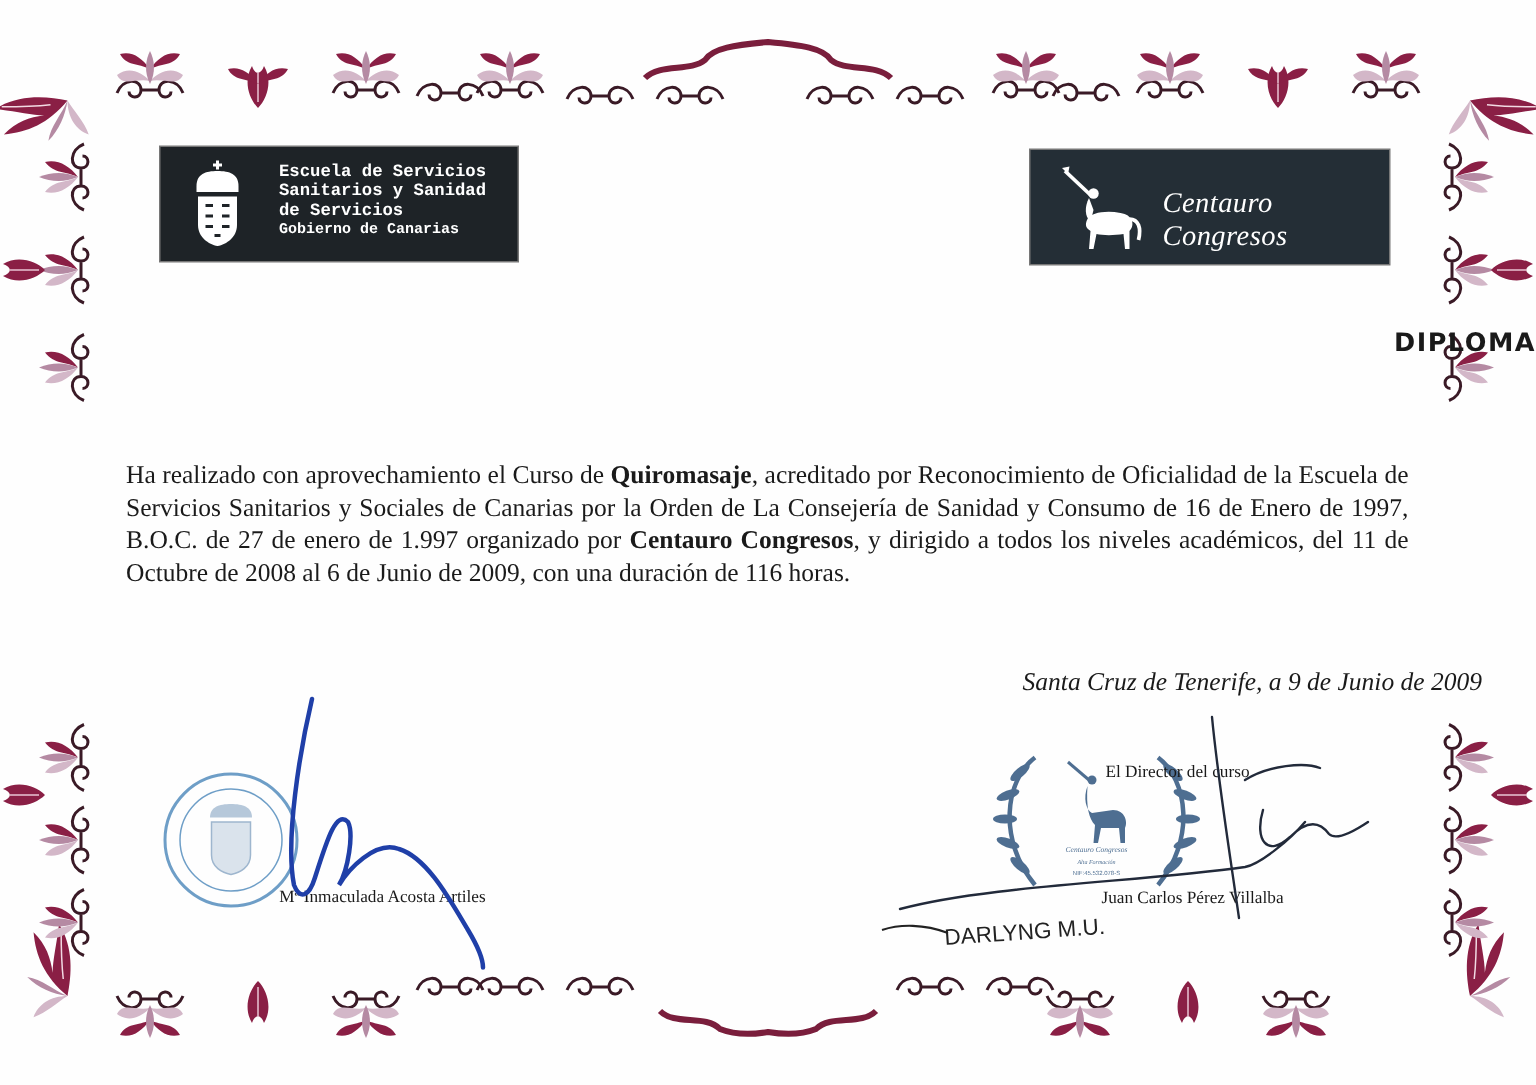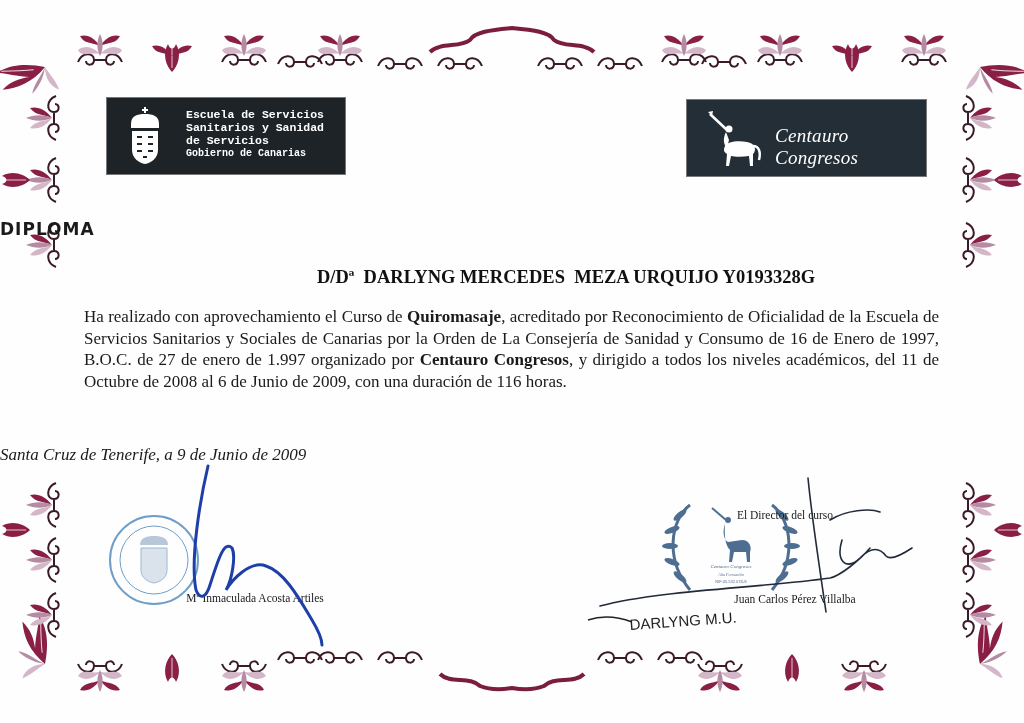--- a/index.html
+++ b/index.html
@@ -7,25 +7,25 @@
   .page { position:absolute; left:0; top:0; width:1024px; height:723px; background:#fefefe; }
   .border-svg { position:absolute; left:0; top:0; width:1024px; height:723px; }
   .logo-box { position:absolute; background:#1e2327; box-shadow:0 0 0 1px #777; }
   .logo-left { left:107px; top:98px; width:238px; height:76px; }
   .logo-right { left:687px; top:100px; width:239px; height:76px; background:#242e36; }
   .logo-left .crest { position:absolute; left:20px; top:8px; width:36px; height:60px; }
   .logo-left .txt { position:absolute; left:79px; top:10px; color:#fff; font-family:Liberation Mono, monospace; font-weight:bold; font-size:11.5px; line-height:13px; }
   .logo-left .txt .sub { font-size:10px; font-weight:bold; }
   .logo-right .centaur { position:absolute; left:20px; top:10px; width:60px; height:60px; }
   .logo-right .brand { position:absolute; left:88px; top:25px; color:#fff; font-family:"Liberation Serif", serif; font-style:italic; font-size:19px; letter-spacing:0.3px; }
-  .title { position:absolute; left:0; width:1024px; top:219px; text-align:left; font-family:"DejaVu Sans", sans-serif; font-weight:900; font-size:17px; letter-spacing:1px; color:#1a1a1a; }
+  .title { position:absolute; left:0; width:1024px; top:219px; text-align:right; font-family:"DejaVu Sans", sans-serif; font-weight:900; font-size:17px; letter-spacing:1px; color:#1a1a1a; }
   .recipient { position:absolute; left:0; width:1024px; top:267px; text-align:center; font-family:"Liberation Serif", serif; font-weight:bold; font-size:18.5px; color:#111; padding-left:108px; box-sizing:border-box; }
   .body-text { position:absolute; left:84px; top:306px; width:855px; font-size:17px; line-height:21.5px; text-align:justify; color:#1a1a1a; }
   .body-text b { font-weight:bold; }
-  .place-date { position:absolute; left:0; width:988px; top:445px; text-align:left; font-style:italic; font-size:17px; color:#1a1a1a; }
+  .place-date { position:absolute; left:0; width:988px; top:445px; text-align:right; font-style:italic; font-size:17px; color:#1a1a1a; }
   .sig-block { position:absolute; font-size:11.5px; text-align:center; color:#1a1a1a; line-height:13px; }
   .sig-left-title { left:130px; top:508px; width:220px; }
   .sig-left-name { left:150px; top:592px; width:210px; }
   .sig-right-title { left:720px; top:509px; width:130px; }
   .sig-right-name { left:700px; top:593px; width:190px; }
   .overlay-svg { position:absolute; left:0; top:0; width:1024px; height:723px; pointer-events:none; }
 </style>
 </head>
 <body>
 
@@ -161,21 +161,20 @@
       <circle cx="22" cy="19" r="3.5" fill="#fff"></circle>
       <path d="M19,22 C16,28 16,34 20,38 L22,30 Z" fill="#fff"></path>
       <path d="M18,36 C20,32 30,30 40,32 C48,33 50,40 46,44 L46,56 L43,56 L42,46 C36,47 28,47 24,46 L22,56 L19,56 L20,44 C17,42 16,40 18,36 Z" fill="#fff"></path>
       <path d="M46,36 C52,36 54,42 52,50" stroke="#fff" stroke-width="2.5" fill="none"></path>
     </svg>
     <div class="brand">Centauro Congresos</div>
   </div>
 
   <div class="title">DIPLOMA</div>
 
-  <div class="recipient" style="white-space:pre;">D/Dª  DARLYNG MERCEDES  MEZA URQUIJO Y0193328G</div>
 
   <div class="body-text"><span>Ha realizado con aprovechamiento el Curso de </span><b>Quiromasaje</b><span>, acreditado por Reconocimiento de Oficialidad de la Escuela de Servicios Sanitarios y Sociales de Canarias por la Orden de La Consejería de Sanidad y Consumo de 16 de Enero de 1997, B.O.C. de 27 de enero de 1.997 organizado por </span><b>Centauro Congresos</b><span>, y dirigido a todos los niveles académicos, del 11 de Octubre de 2008 al 6 de Junio de 2009, con una duración de 116 horas.</span></div>
 
   <div class="place-date">Santa Cruz de Tenerife, a 9 de Junio de 2009</div>
 
   <svg class="overlay-svg" viewBox="0 0 1024 723">
     <g opacity="0.75">
       <circle cx="154" cy="560" r="44" fill="none" stroke="#3f7fb5" stroke-width="2"></circle>
       <circle cx="154" cy="560" r="34" fill="none" stroke="#3f7fb5" stroke-width="1"></circle>
       <path d="M140,545 C140,538 146,536 154,536 C162,536 168,538 168,545 Z" fill="#9fb7cf"></path>

